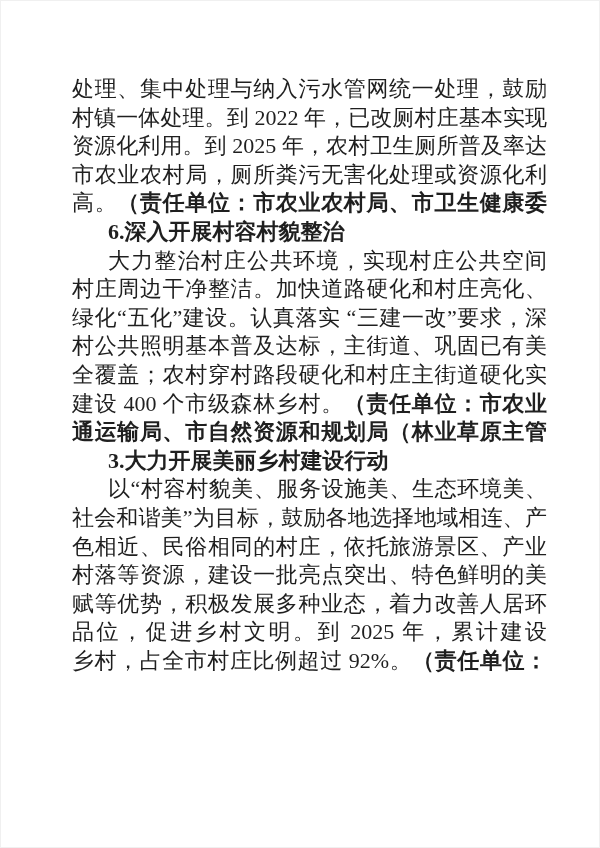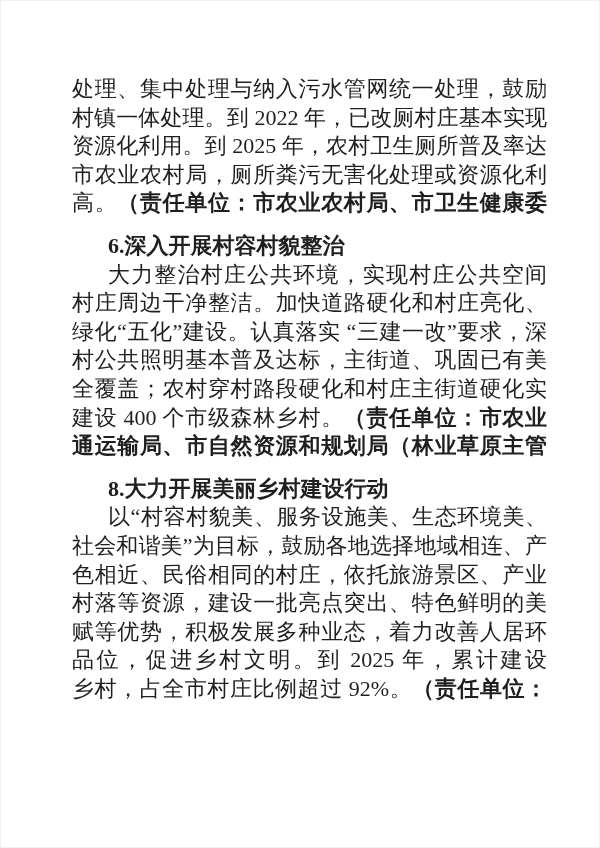--- a/index.html
+++ b/index.html
@@ -19,21 +19,21 @@
   .block { margin: 0; padding: 0; }
   .line {
     height: 28.6px;
     line-height: 28.6px;
     text-align: justify;
     white-space: normal;
     overflow: hidden;
   }
   .line.fill { text-align-last: justify; }
   .line.indent { text-indent: 36px; }
-  .heading .line, .line.heading { font-weight: bold; margin-top: 14px; }
+  .heading .line, .line.heading { font-weight: bold; }
   .emph { font-weight: bold; font-style: normal; }
 </style>
 </head>
 <body>
 
 <div class="page">
 
   <div class="block">
     <div class="line fill"><span>处理、集中处理与纳入污水管网统一处理，鼓励联户、联村、</span></div>
     <div class="line fill"><span>村镇一体处理。到 2022 年，已改厕村庄基本实现无害化处理和</span></div>
@@ -50,21 +50,21 @@
     <div class="line fill indent"><span>大力整治村庄公共环境，实现村庄公共空间及庭院房屋、</span></div>
     <div class="line fill"><span>村庄周边干净整洁。加快道路硬化和村庄亮化、美化、净化、</span></div>
     <div class="line fill"><span>绿化“五化”建设。认真落实 “三建一改”要求，深入开展村</span></div>
     <div class="line fill"><span>村公共照明基本普及达标，主街道、巩固已有美丽乡村建设成果</span></div>
     <div class="line fill"><span>全覆盖；农村穿村路段硬化和村庄主街道硬化实现基本全覆盖，</span></div>
     <div class="line fill"><span>建设 400 个市级森林乡村。</span><span class="emph">（责任单位：市农业农村局、市交</span></div>
     <div class="line"><span class="emph">通运输局、市自然资源和规划局（林业草原主管部门））</span></div>
   </div>
 
   <div class="block heading">
-    <div class="line indent"><span>8.大力开展美丽乡村建设行动</span></div>
+    <div class="line indent"><span>3.大力开展美丽乡村建设行动</span></div>
   </div>
 
   <div class="block">
     <div class="line fill indent"><span>以“村容村貌美、服务设施美、生态环境美、富民产业美、</span></div>
     <div class="line fill"><span>社会和谐美”为目标，鼓励各地选择地域相连、产业相似、特</span></div>
     <div class="line fill"><span>色相近、民俗相同的村庄，依托旅游景区、产业园区、文化古</span></div>
     <div class="line fill"><span>村落等资源，建设一批亮点突出、特色鲜明的美丽乡村精品片</span></div>
     <div class="line fill"><span>赋等优势，积极发展多种业态，着力改善人居环境，提高建设</span></div>
     <div class="line fill"><span>品位，促进乡村文明。到 2025 年，累计建设 1350 个以上美丽</span></div>
     <div class="line"><span>乡村，占全市村庄比例超过 92%。</span><span class="emph">（责任单位：市农业农村局）</span></div>

